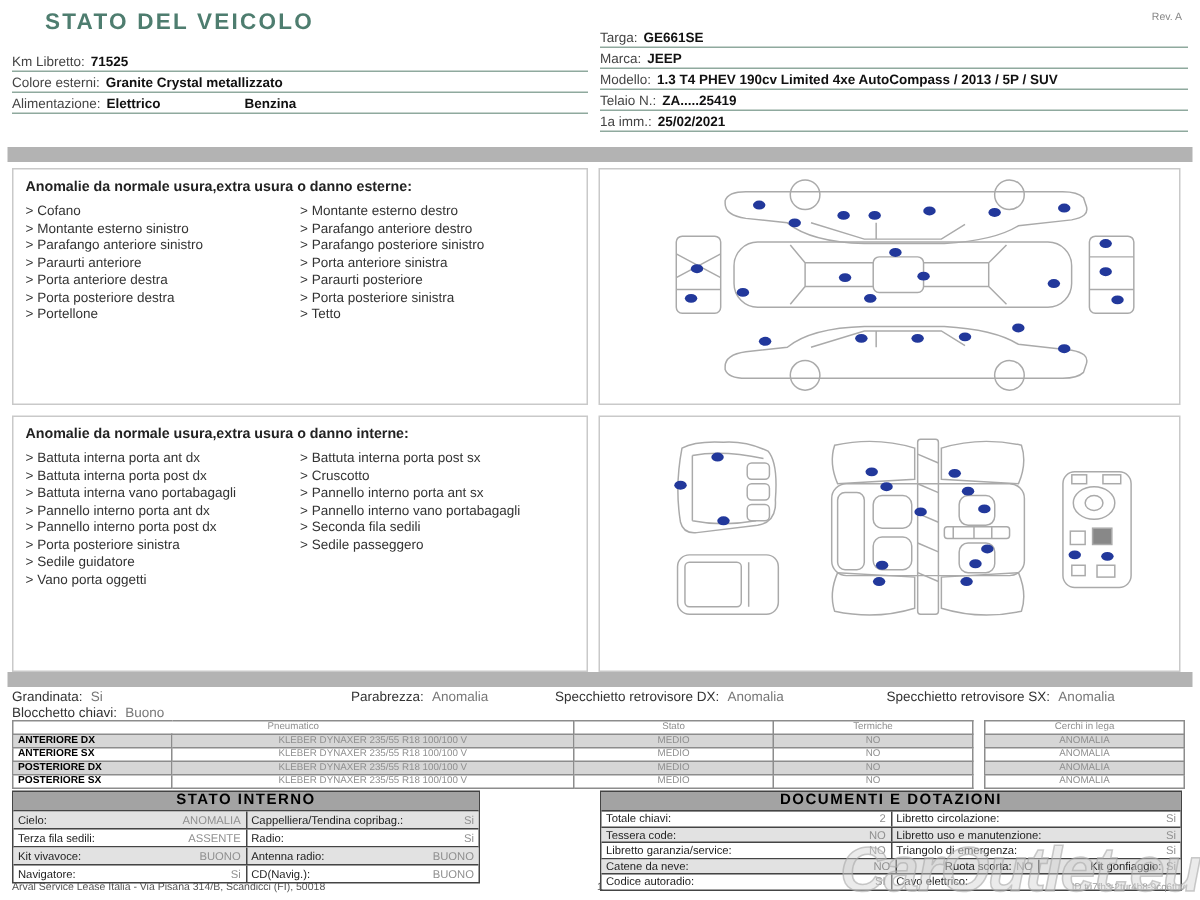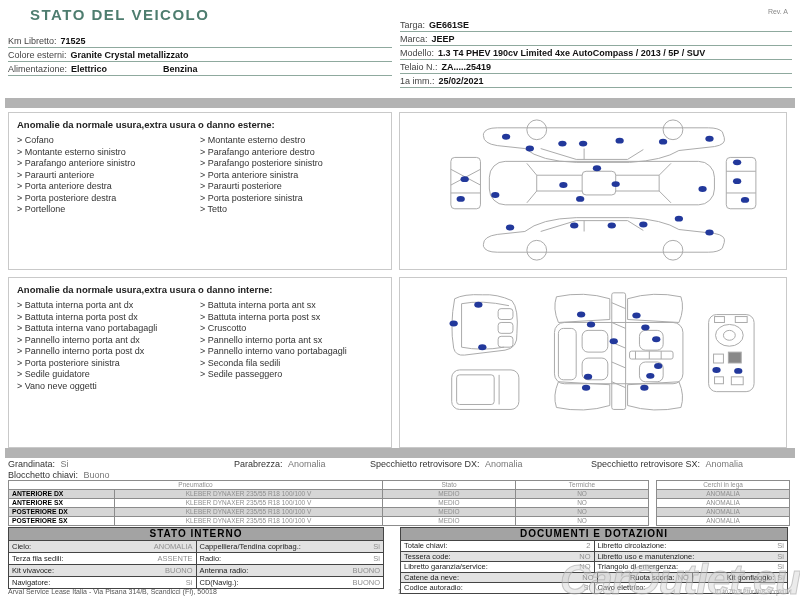--- a/index.html
+++ b/index.html
@@ -41,21 +41,21 @@
   table.cerchi{position:absolute;left:656px;top:480px;width:134px;border-collapse:collapse;
         table-layout:fixed;font-size:6.5px;}
   .tyres th,.tyres td,.cerchi th,.cerchi td{border:1px solid #8c8c8c;padding:0 3px;
         height:8px;line-height:8px;overflow:hidden;white-space:nowrap;}
   .tyres th,.cerchi th{color:#8f8f8f;font-weight:normal;text-align:center;background:#fff;}
   .tyres td.pos{font-weight:bold;color:#000;font-size:6.8px;text-align:left;}
   .tyres td.mid,.tyres td.tyre,.cerchi td{color:#8f8f8f;text-align:center;}
   tr.alt td{background:#d6d6d6;}
 
   .stbl{position:absolute;font-size:7.5px;border:1px solid #444;box-sizing:border-box;background:#fff;}
-  .stato-interno{left:8px;top:527px;width:376px;}
+  .stato-interno{left:8px;top:527px;width:312px;}
   .documenti{left:400px;top:527px;width:388px;}
   .thead{background:#a3a3a3;color:#000;font-weight:bold;font-size:10px;text-align:center;
          height:12px;line-height:12px;border-bottom:1px solid #444;letter-spacing:1px;}
   .trow{display:flex;border-bottom:1px solid #444;height:11px;line-height:11px;}
   .documenti .trow{height:9.5px;line-height:9.5px;}
   .trow:last-child{border-bottom:none;}
   .trow.alt{background:#e2e2e2;}
   .cell{flex:1;display:flex;justify-content:space-between;padding:0 3px;overflow:hidden;white-space:nowrap;}
   .cell + .cell{border-left:1px solid #444;}
   .cell.split{padding:0;}
@@ -208,24 +208,23 @@
   <div class="ptitle">Anomalie da normale usura,extra usura o danno interne:</div>
   <div class="cols">
     <div class="col">
         <div class="li">Battuta interna porta ant dx</div>
         <div class="li">Battuta interna porta post dx</div>
         <div class="li">Battuta interna vano portabagagli</div>
         <div class="li">Pannello interno porta ant dx</div>
         <div class="li">Pannello interno porta post dx</div>
         <div class="li">Porta posteriore sinistra</div>
         <div class="li">Sedile guidatore</div>
-        <div class="li">Vano neve oggetti</div>
+        <div class="li">Vano porta oggetti</div>
       </div>
     <div class="col">
-        <div class="li">Battuta interna porta ant sx</div>
         <div class="li">Battuta interna porta post sx</div>
         <div class="li">Cruscotto</div>
         <div class="li">Pannello interno porta ant sx</div>
         <div class="li">Pannello interno vano portabagagli</div>
         <div class="li">Seconda fila sedili</div>
         <div class="li">Sedile passeggero</div>
       </div>
   </div>
 </div>
 

